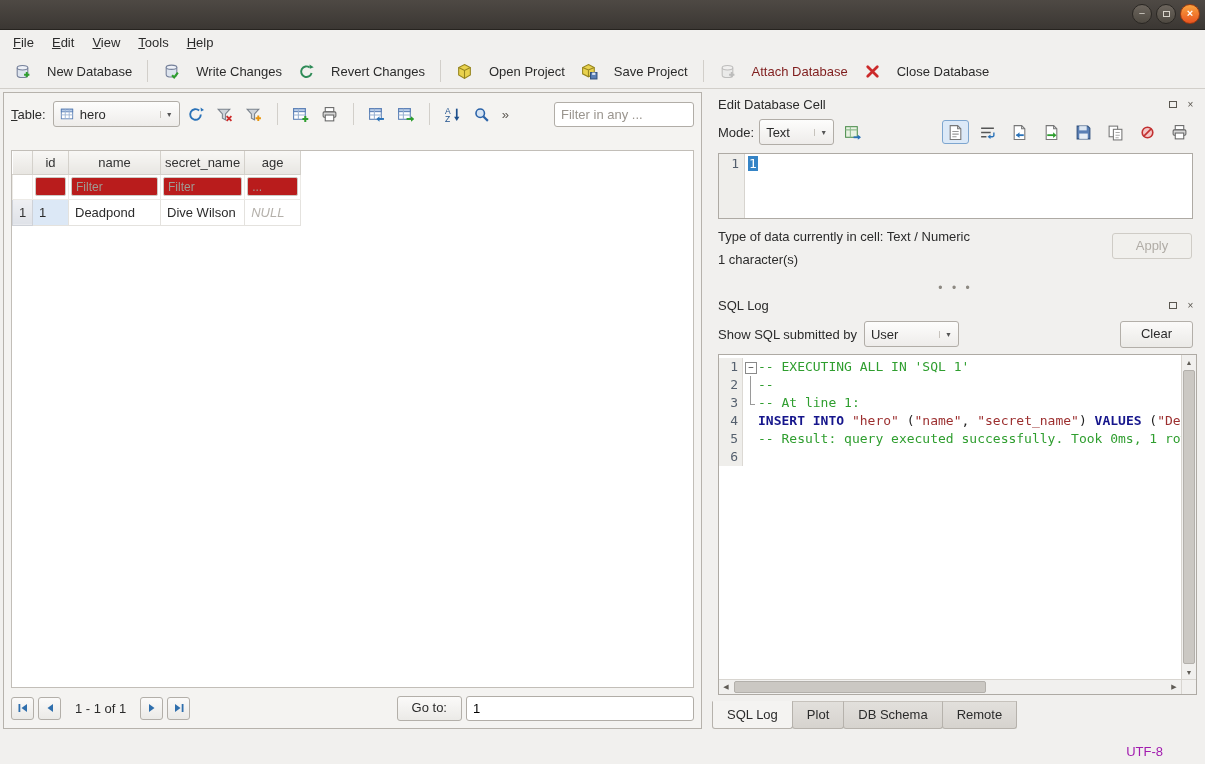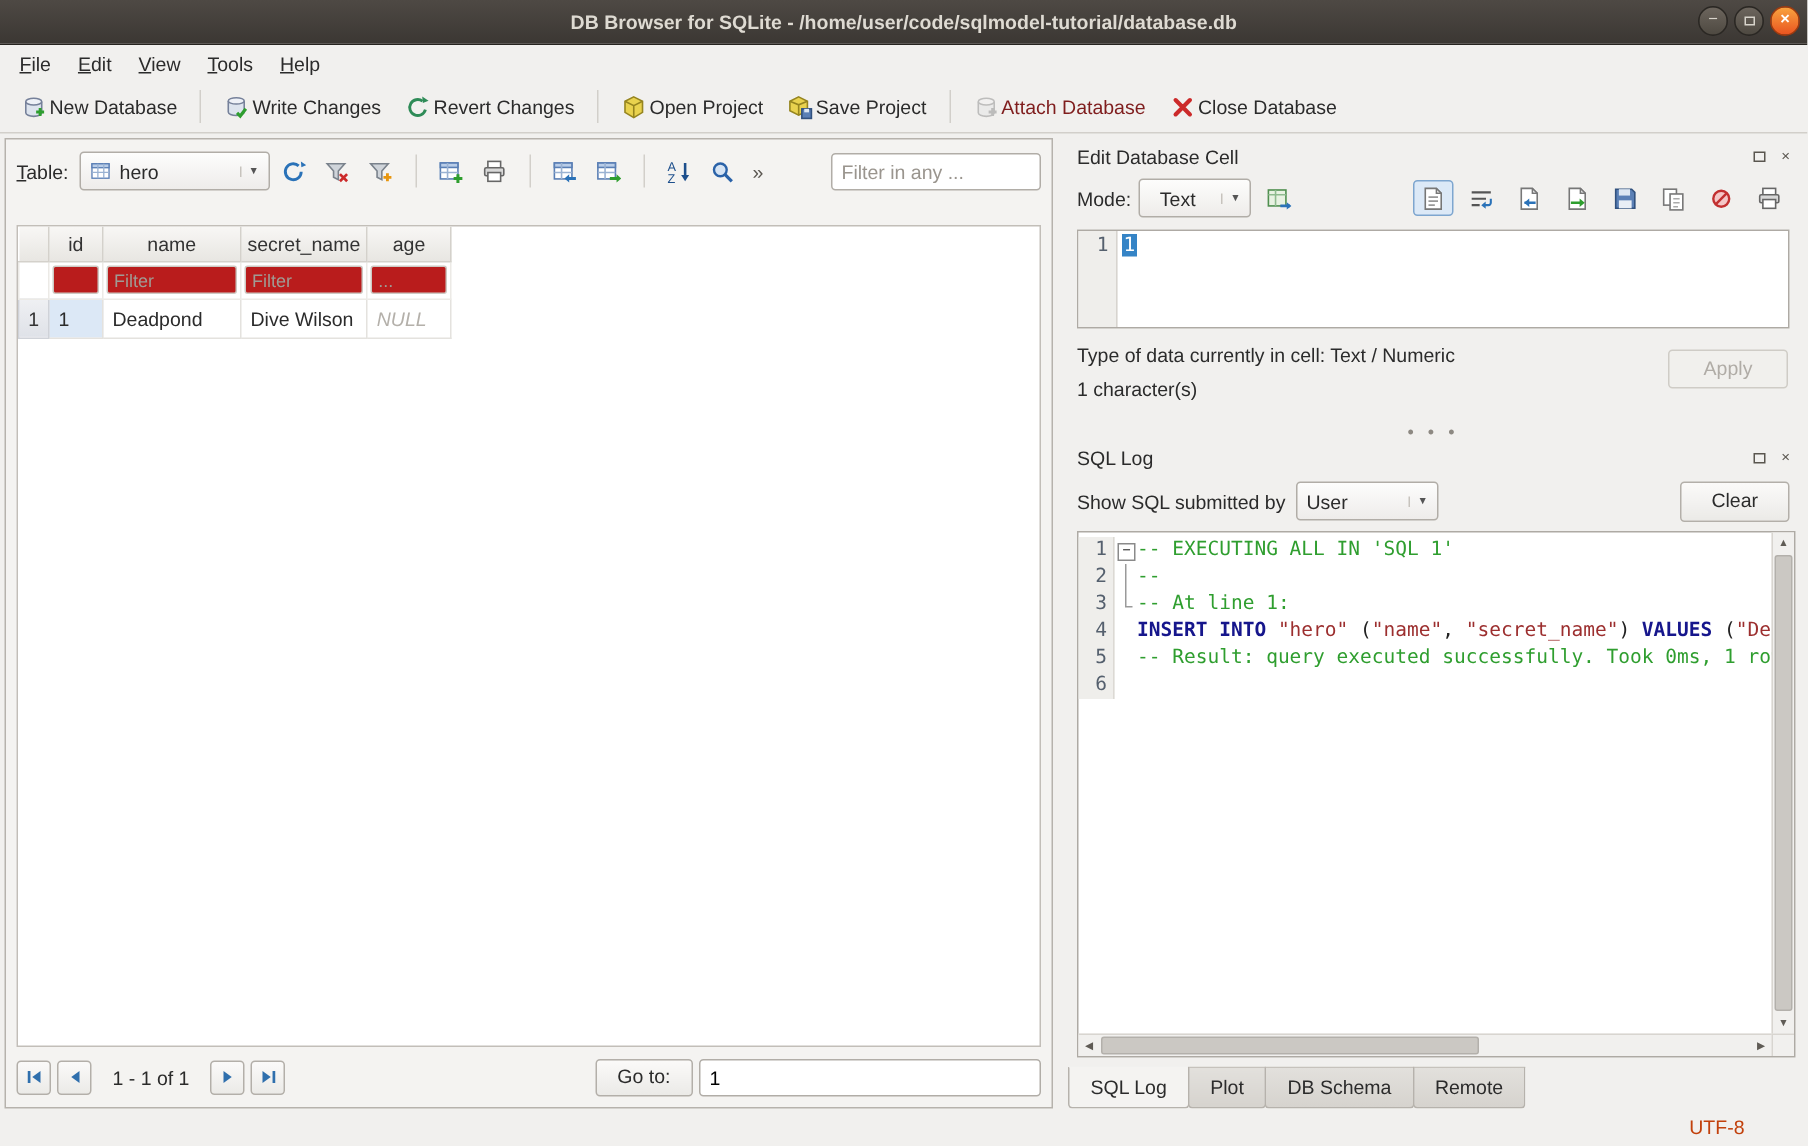--- a/index.html
+++ b/index.html
@@ -15,21 +15,21 @@
   .win-btn { width:20px; height:20px; border-radius:50%; background:linear-gradient(#6c655d,#4e4941); border:1px solid #2a2723; color:#d8d4cb; font-size:11px; line-height:17px; text-align:center; cursor:default; }
   .win-btn .sq { display:inline-block; width:7px; height:6px; border:1px solid #d8d4cb; margin-top:6px; }
   .win-btn.close { background:linear-gradient(#f9a33f,#e95420); border-color:#9e3a0f; color:#fff; font-weight:bold; }
 
   
   .menubar { height:24px; flex:0 0 24px; display:flex; align-items:center; padding:0 4px; }
   .menu-item { padding:3px 9px; cursor:default; }
 
   
   .toolbar { height:35px; flex:0 0 35px; display:flex; align-items:center; padding:0 6px; border-bottom:1px solid #d2cfca; }
-  .tool-item { display:flex; align-items:center; gap:2px; padding:5px 8px; border-radius:3px; white-space:nowrap; }
+  .tool-item { display:flex; align-items:center; gap:16px; padding:5px 8px; border-radius:3px; white-space:nowrap; }
   .tool-item.disabled { color:#7f1d1d; }
   .tool-item.disabled svg { filter:grayscale(1); opacity:.45; }
   .tool-sep { width:1px; height:22px; background:#d2cfca; margin:0 7px; }
   .dd-arrow { font-size:8px; color:#3c3c3c; align-self:flex-end; margin:0 0 1px -2px; }
 
   
   .content { flex:1 1 auto; display:flex; min-height:0; padding:3px 4px 0 3px; }
   .left-pane { width:699px; flex:0 0 699px; display:flex; flex-direction:column; min-height:0; }
   .v-splitter { width:8px; flex:0 0 8px; }
   .right-pane { flex:1 1 auto; display:flex; flex-direction:column; min-width:0; min-height:0; }
@@ -117,29 +117,28 @@
   .sb-track { flex:1; position:relative; }
   .hsb .sb-thumb { position:absolute; left:1px; top:1px; bottom:1px; width:58%; background:#cbc8c3; border:1px solid #b3b0ab; border-radius:2px; }
   .vsb .sb-thumb { position:absolute; top:1px; left:1px; right:1px; bottom:1px; background:#cbc8c3; border:1px solid #b3b0ab; border-radius:2px; }
   .sb-corner { background:#f1f0ee; border-left:1px solid #d8d5d0; border-top:1px solid #d8d5d0; }
 
   .dock-tabbar { display:flex; height:28px; flex:0 0 28px; margin-top:6px; padding-left:2px; }
   .dock-tab { padding:5px 14px; background:linear-gradient(#e2e0dc,#d6d3ce); border:1px solid #b6b2ac; margin-right:-1px; border-radius:0 0 3px 3px; border-top:1px solid #c6c2bc; cursor:default; }
   .dock-tab.active { background:#f4f3f1; border-top:1px solid #f4f3f1; }
 
   
-  .statusbar { height:25px; flex:0 0 25px; display:flex; align-items:center; justify-content:flex-end; padding-right:42px; color:#c2410c; }
+  .statusbar { height:25px; flex:0 0 25px; display:flex; align-items:center; justify-content:flex-end; padding-right:42px; color:#a21caf;margin-top:10px; }
 </style>
 </head>
 <body>
 
 <div class="window">
 
   <div class="titlebar">
-    <span class="titlebar-title">DB Browser for SQLite - /home/user/code/sqlmodel-tutorial/database.db</span>
     <span class="win-controls">
       <span class="win-btn">−</span>
       <span class="win-btn"><span class="sq"></span></span>
       <span class="win-btn close">×</span>
     </span>
   </div>
 
   <div class="menubar">
     <span class="menu-item mnemonic"><u>F</u>ile</span>
     <span class="menu-item mnemonic"><u>E</u>dit</span>
@@ -371,21 +370,21 @@
           <span class="dock-icons">
             <span class="dock-ic">
                 <span class="fsq"></span>
               </span>
             <span class="dock-ic">×</span>
           </span>
         </div>
         <div class="mode-row">
           <span>Mode:</span>
           <span class="combo">
-            <span style="min-width:38px;text-align:center;">Text</span>
+            <span style="min-width:38px;">Text</span>
             <span class="arrow">▼</span>
           </span>
           <span class="mini-btn">
               <svg class="ic" viewBox="0 0 16 16">
                 <rect x="1.5" y="2.5" width="11" height="10" fill="#e8f2e2" stroke="#4f8f4f"></rect>
                 <path d="M1.5 5.5h11M6 2.5v10" stroke="#8fbb8f"></path>
                 <path d="M9 12.5h6" stroke="#2a72b8" stroke-width="1.7"></path>
                 <path d="M13 10.2l3 2.3-3 2.3z" fill="#2a72b8"></path>
               </svg>
             </span>

